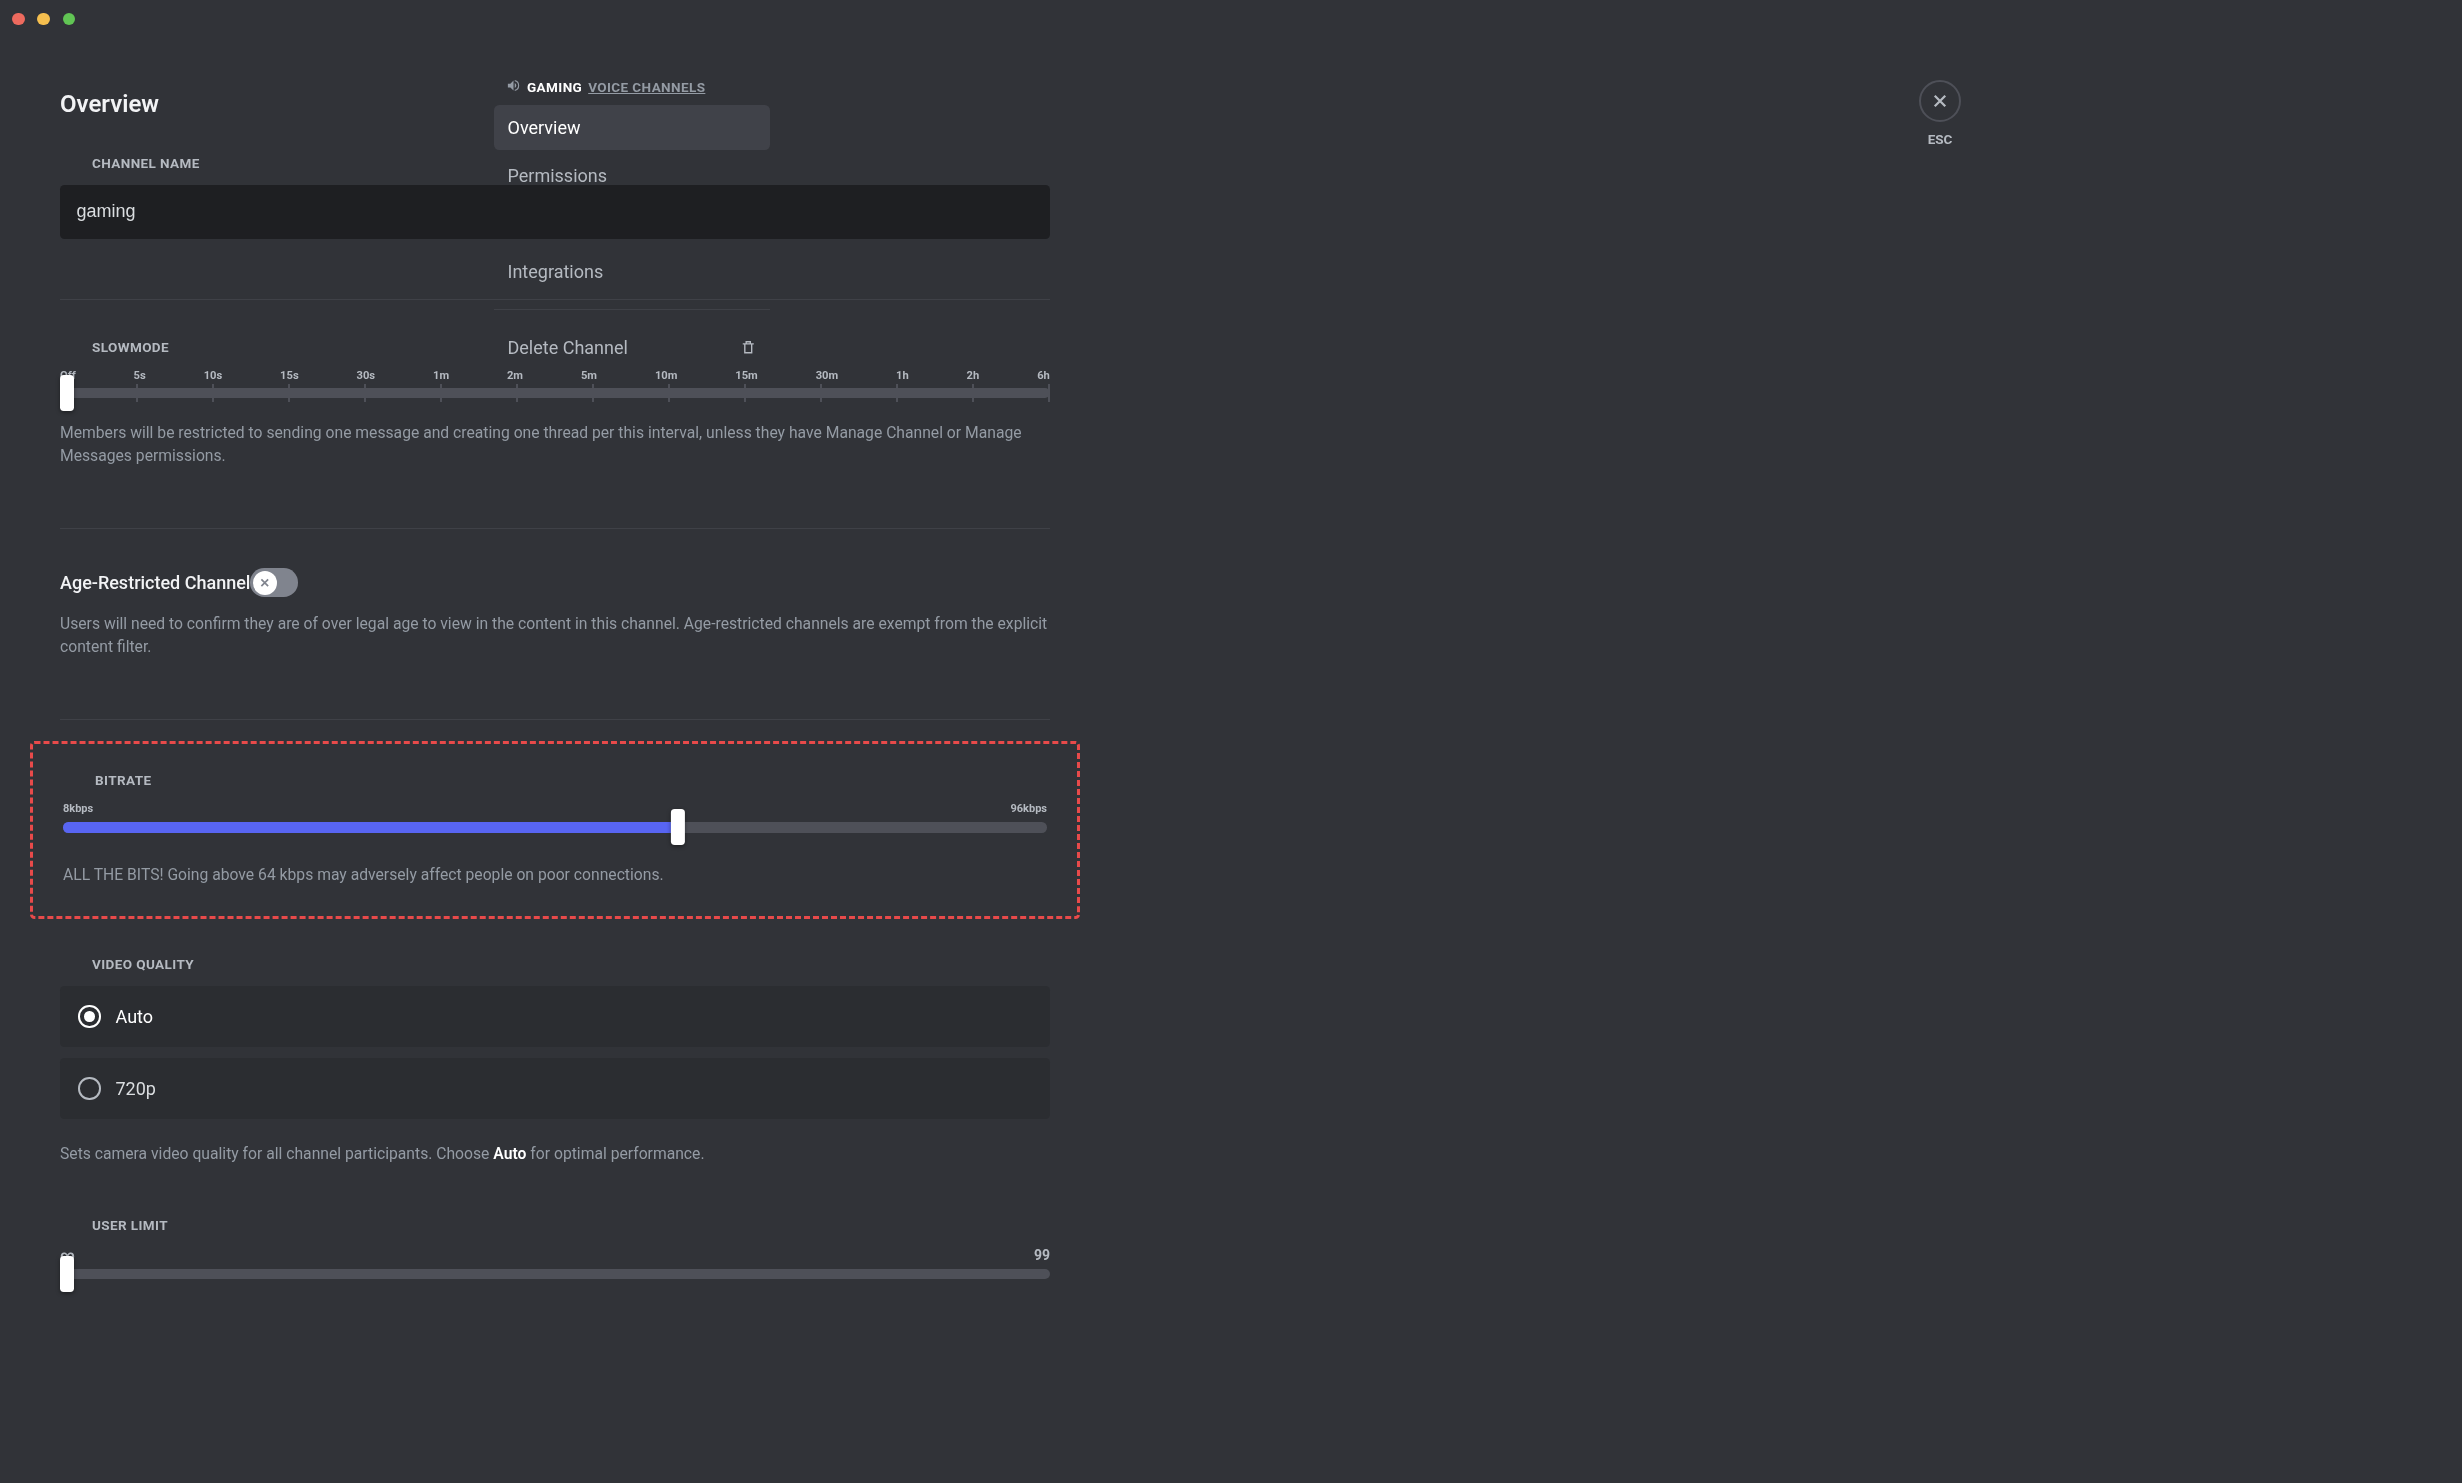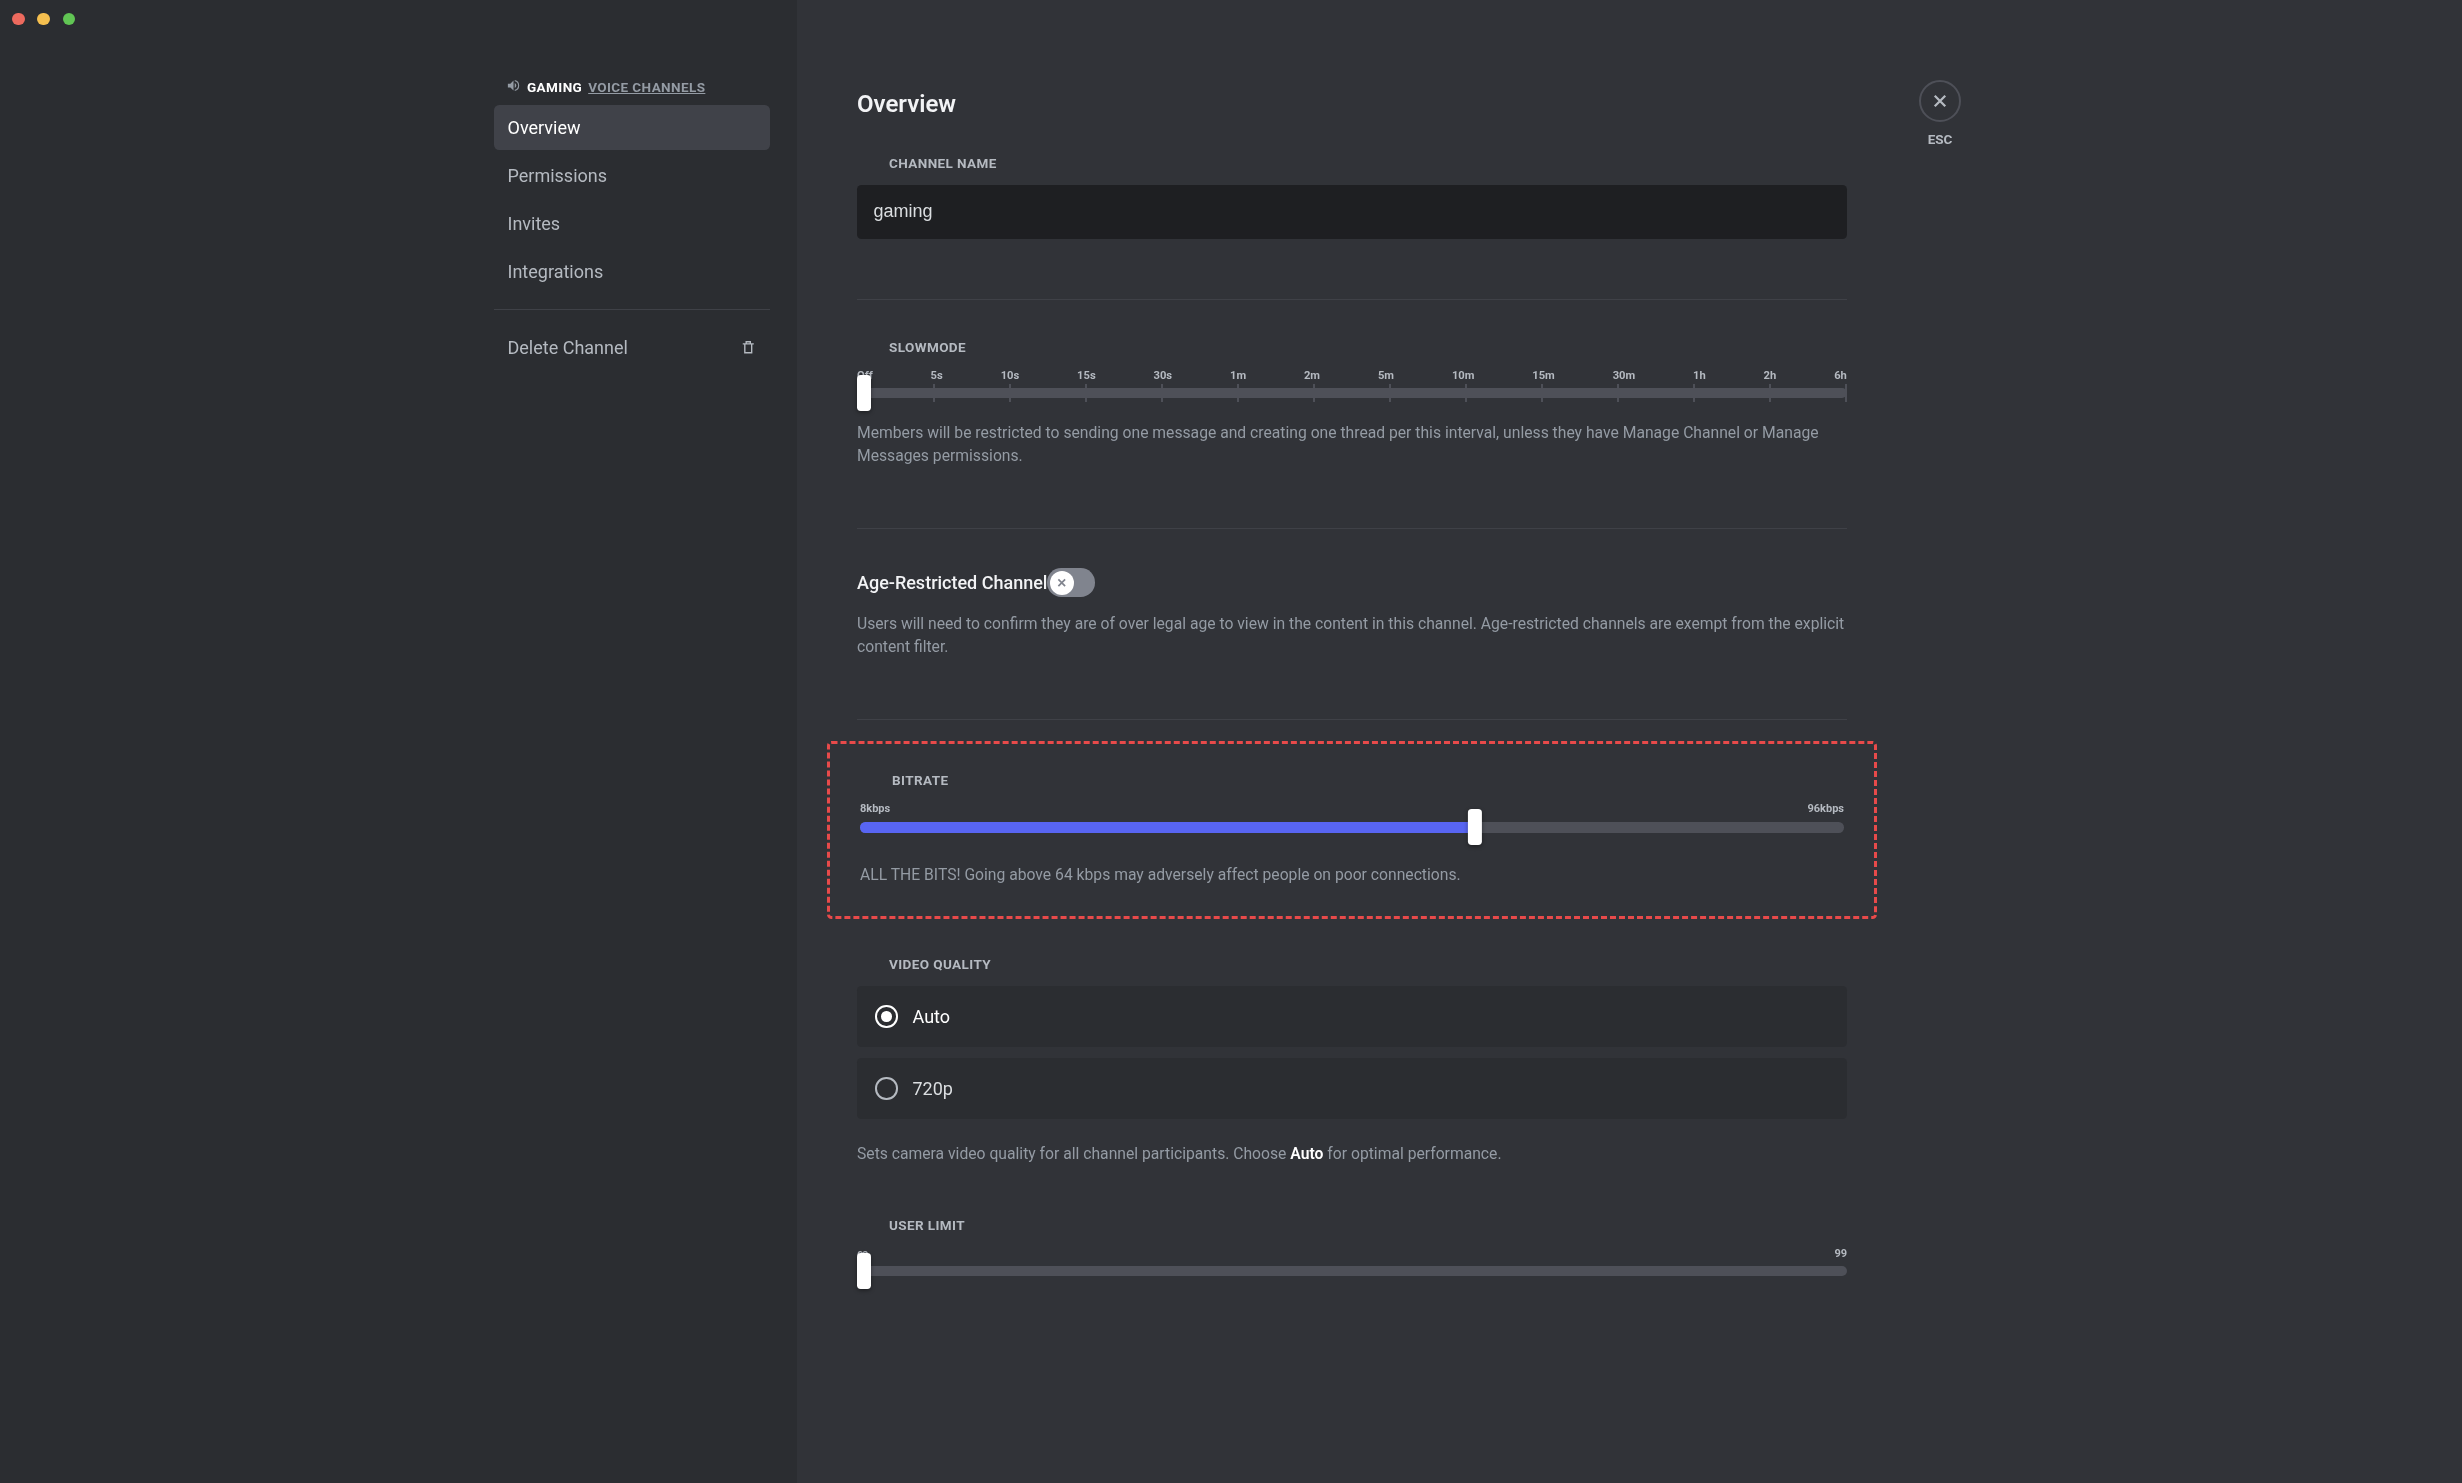--- a/index.html
+++ b/index.html
@@ -4,21 +4,21 @@
   <style>
     * { margin: 0; padding: 0; box-sizing: border-box; }
     body {
       background: #313338;
       font-family: -apple-system, BlinkMacSystemFont, "Segoe UI", Roboto, sans-serif;
       color: #dbdee1;
       width: 2462px;
       height: 1483px;
       overflow: hidden;
     }
-    .app { display: flex; height: 100%; }
+    .app { display: flex; height: 100%; flex-direction: column; }
     .left-pane {
       width: 797px;
       background: #2b2d31;
       position: relative;
       flex-shrink: 0;
     }
     .traffic-lights {
       position: absolute;
       top: 12.7px;
       left: 12px;
@@ -263,21 +263,21 @@
       border-radius: 50%;
     }
     .radio-label { font-size: 18px; color: #dbdee1; }
     .radio-option.checked .radio-label { color: #fff; }
     .help-text .strong { color: #fff; font-weight: 600; }
 
     
     .ul-labels {
       display: flex;
       justify-content: space-between;
-      font-size: 11px;
+      font-size: 14px;
       color: #b5bac1;
       font-weight: 700;
       margin-bottom: 6px;
     }
 
     
     .close-area {
       position: absolute;
       top: 80px;
       right: 501px;

